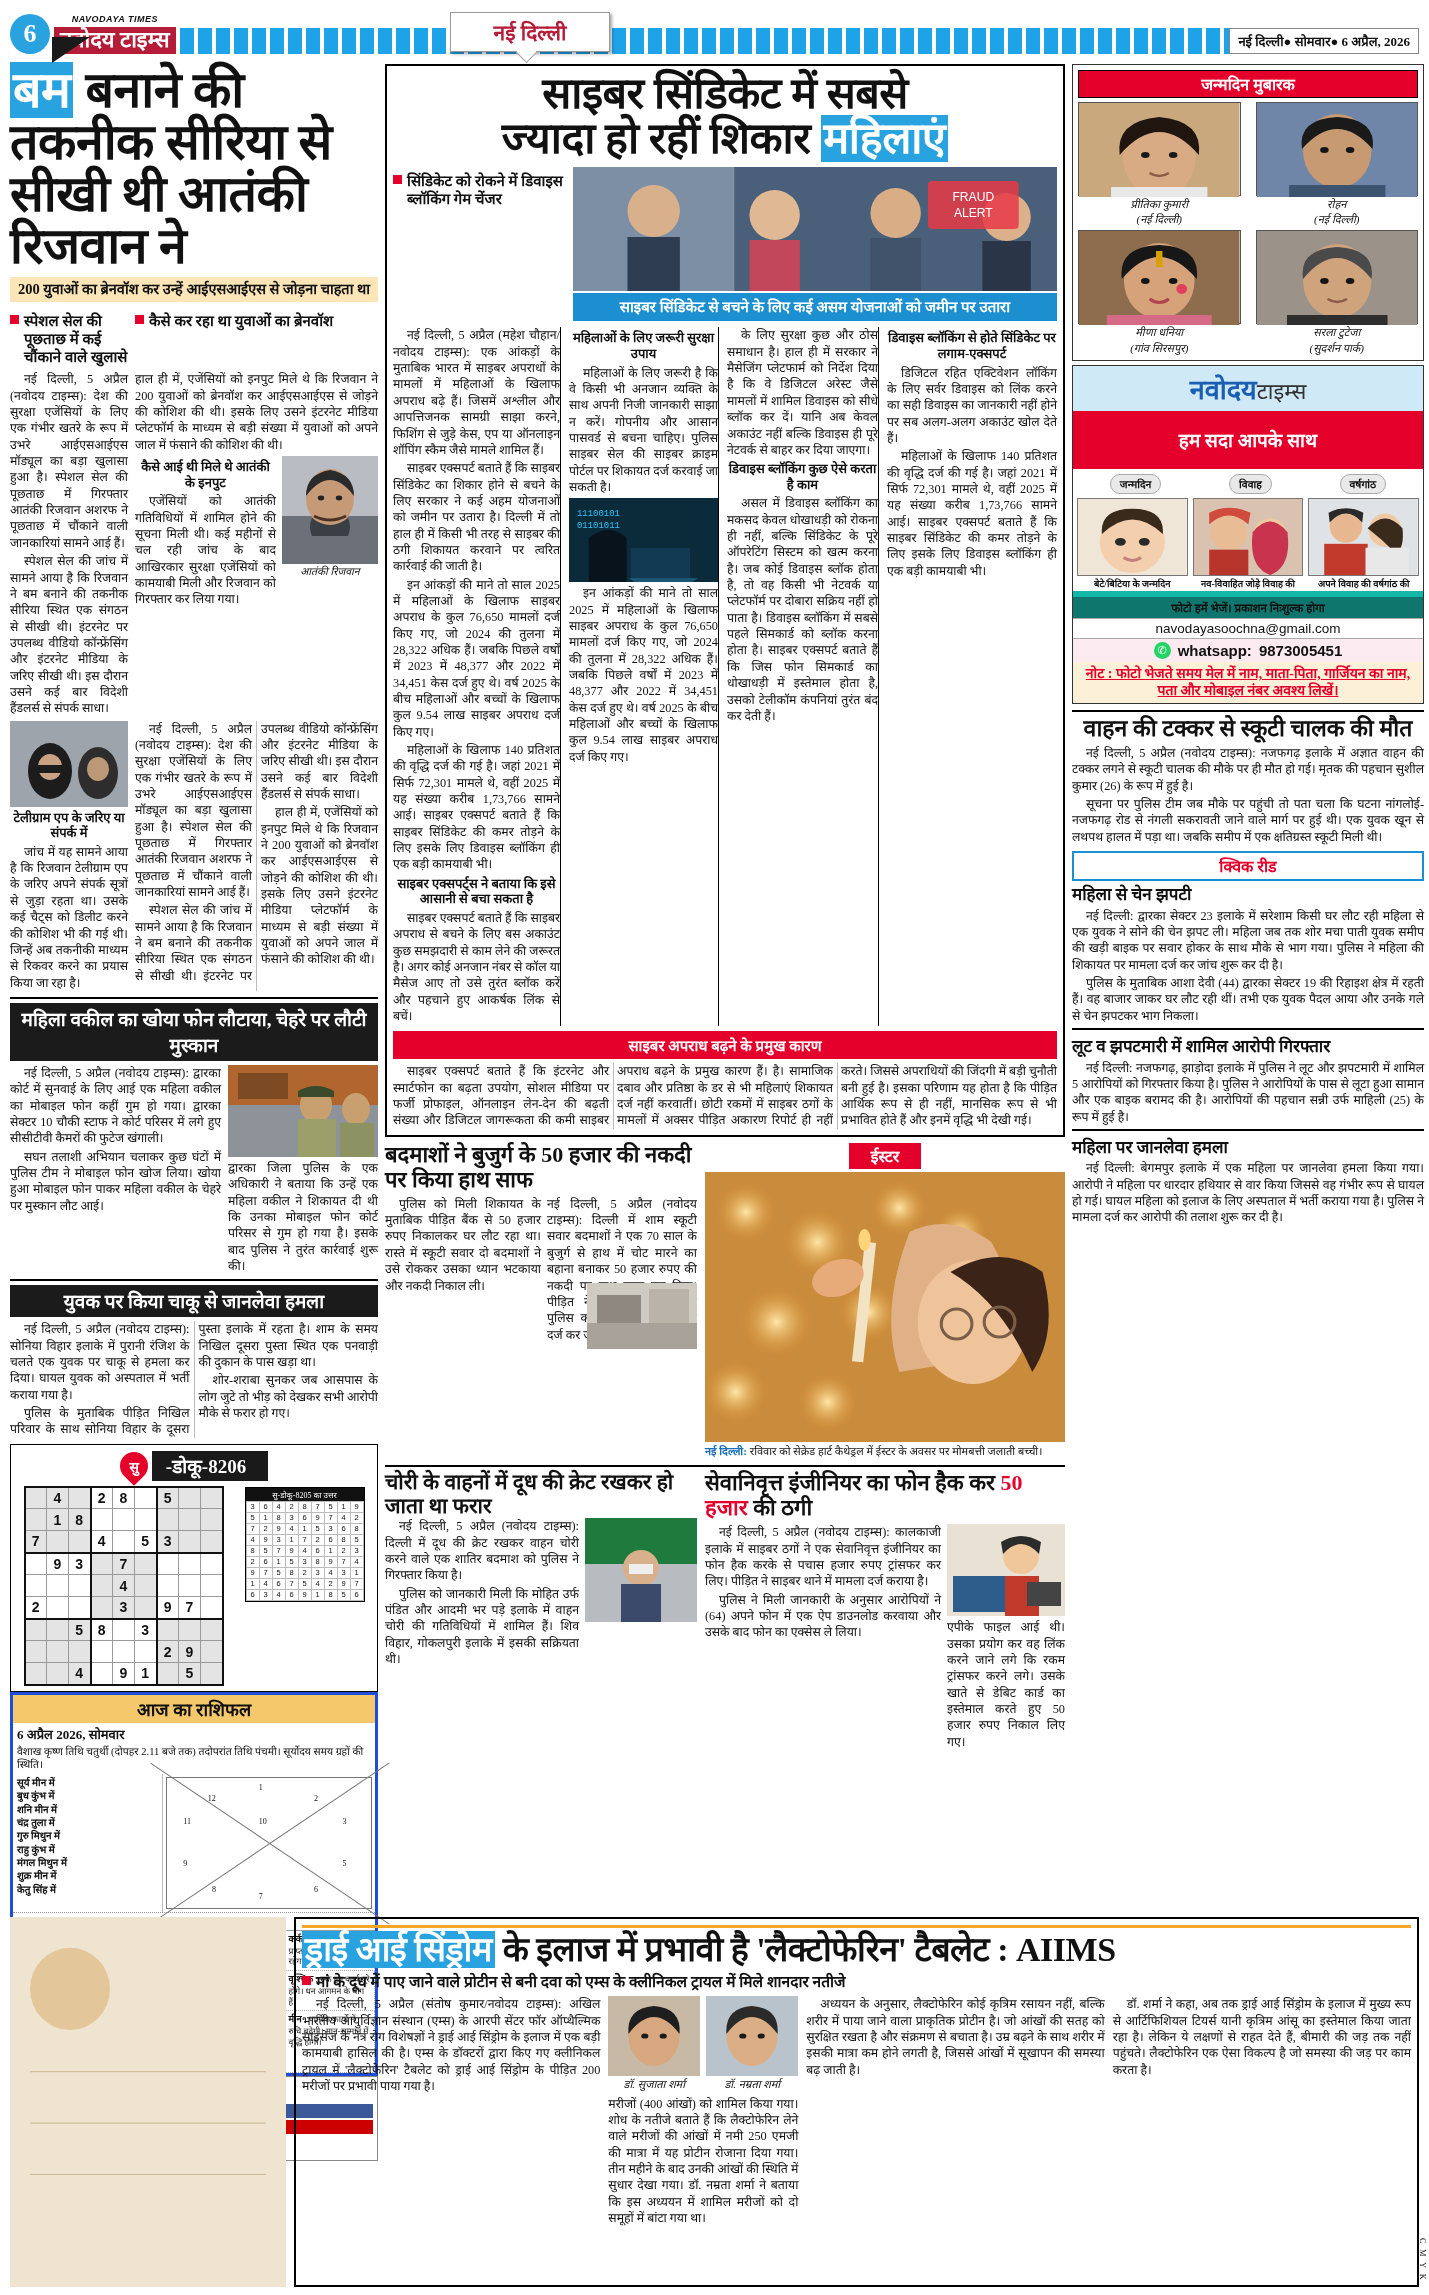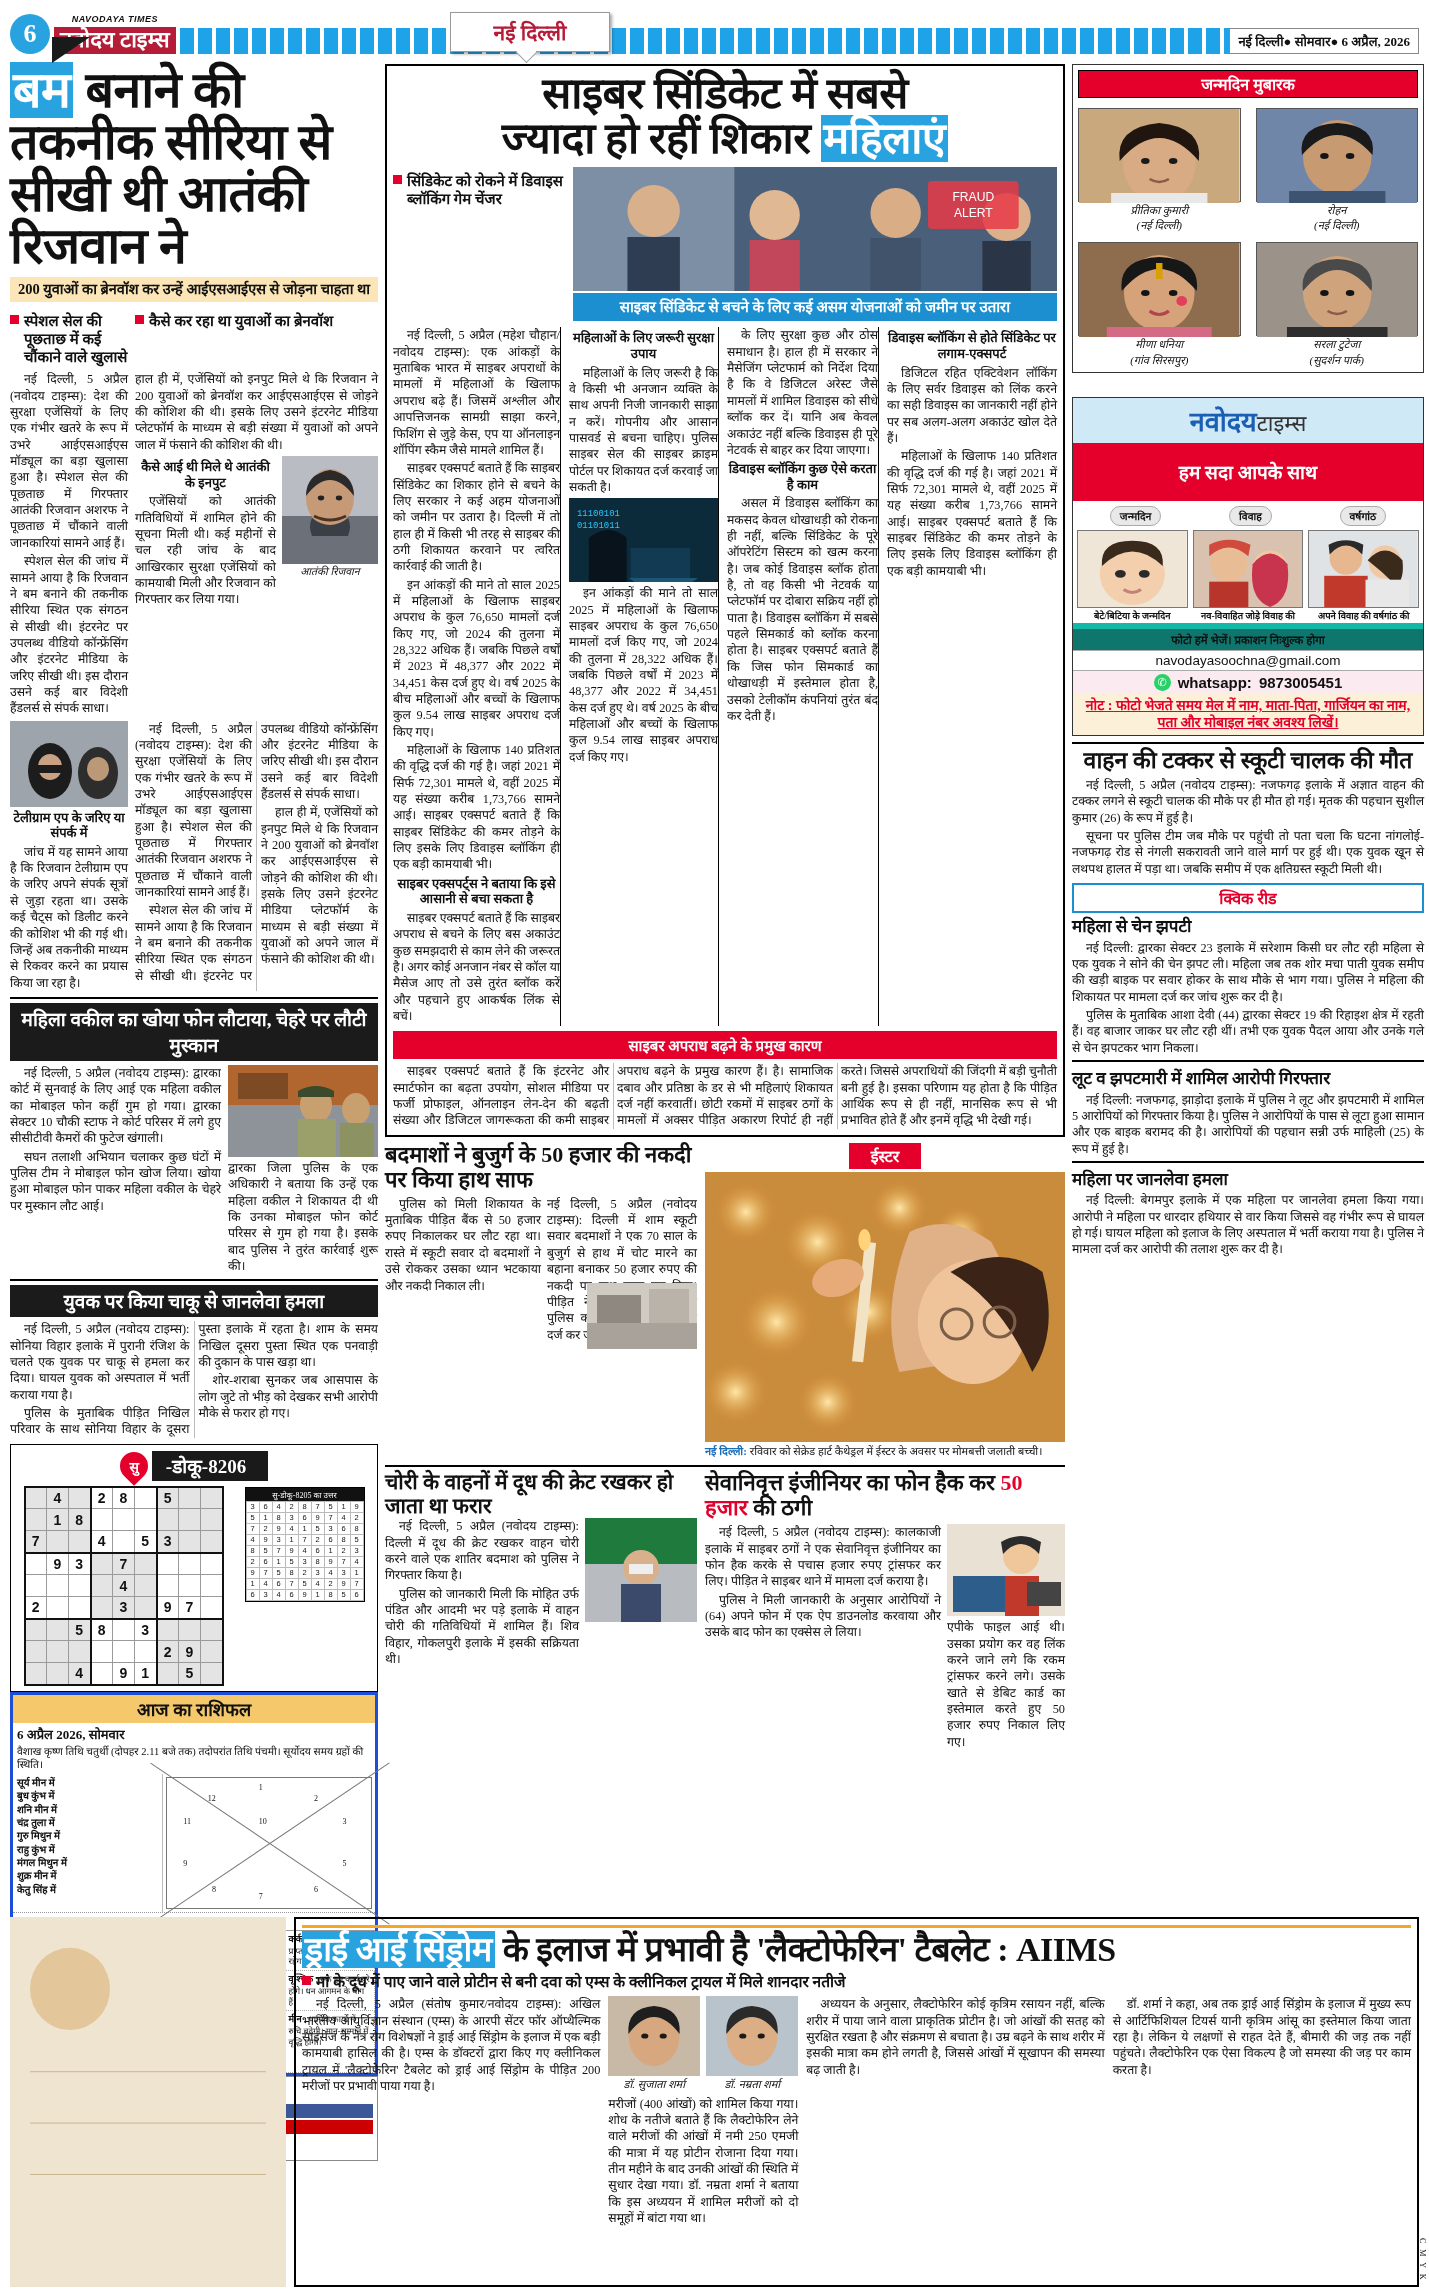--- a/index.html
+++ b/index.html
@@ -79,21 +79,21 @@
   .cols2 { column-count:2; column-gap:9px; column-rule:1px solid #bbb; }
   .cols3 { column-count:3; column-gap:8px; column-rule:1px solid #bbb; }
 
   .photo { background:#c9ccd1; position:relative; overflow:hidden; }
   .photo-cap { font-size:10.5px; text-align:center; font-style:italic; line-height:1.15; padding:2px 0; }
 
   
   .bd-box { border:1px solid #333; padding:5px; }
   .bd-title { background:#e4002b; color:#fff; font-size:16px; font-weight:bold; text-align:center;
               padding:2px 0; border:1px solid #000; }
-  .bd-row { display:flex; gap:15px; margin-top:10px; }
+  .bd-row { display:flex; gap:15px; margin-top:4px; }
   .bd-cell { flex:1; }
   .bd-img { width:100%; height:94px; border:1px solid #555; }
   .bd-name { font-size:11px; text-align:center; font-style:italic; line-height:1.2; margin-top:2px; }
 
   
   .promo-logo { background:#cfe9f7; text-align:center; padding:4px 0; }
   .promo-logo b { color:#1a5fb4; font-size:27px; }
   .promo-logo i { color:#333; font-size:22px; font-style:normal; }
   .promo-tag { background:#e4002b; color:#fff; font-size:19px; font-weight:bold; text-align:center; padding:16px 0; }
   .promo-chips { display:flex; justify-content:space-around; padding:5px 3px 2px; }
@@ -845,21 +845,21 @@
                 <path d="M66 68 q9 6 18 0" stroke="#8d5a4a" stroke-width="2.5" fill="none"></path>
                 <rect x="28" y="84" width="94" height="10" fill="#2e2e2e"></rect>
               </svg>
             </div>
             <div class="bd-name">सरला टुटेजा</div>
             <div class="bd-name">(सुदर्शन पार्क)</div>
           </div>
         </div>
       </div>
 
-      <div style="border:1px solid #333;margin-top:24px">
+      <div style="border:1px solid #333;margin-top:4px">
         <div class="promo-logo">
           <b>नवोदय</b><i>टाइम्स</i>
         </div>
         <div class="promo-tag">हम सदा आपके साथ</div>
         <div class="promo-chips">
           <span class="chip">जन्मदिन</span>
           <span class="chip">विवाह</span>
           <span class="chip">वर्षगांठ</span>
         </div>
         <div class="promo-imgs">

